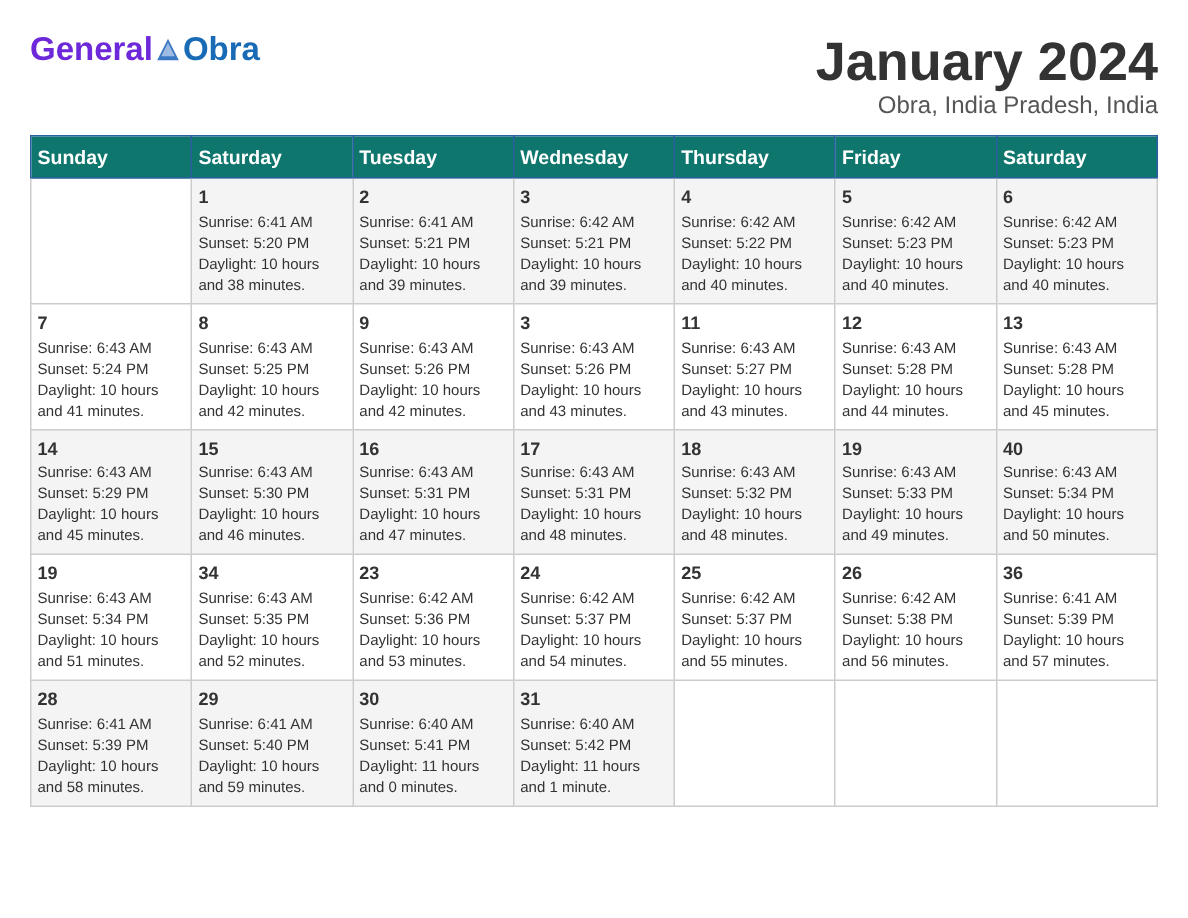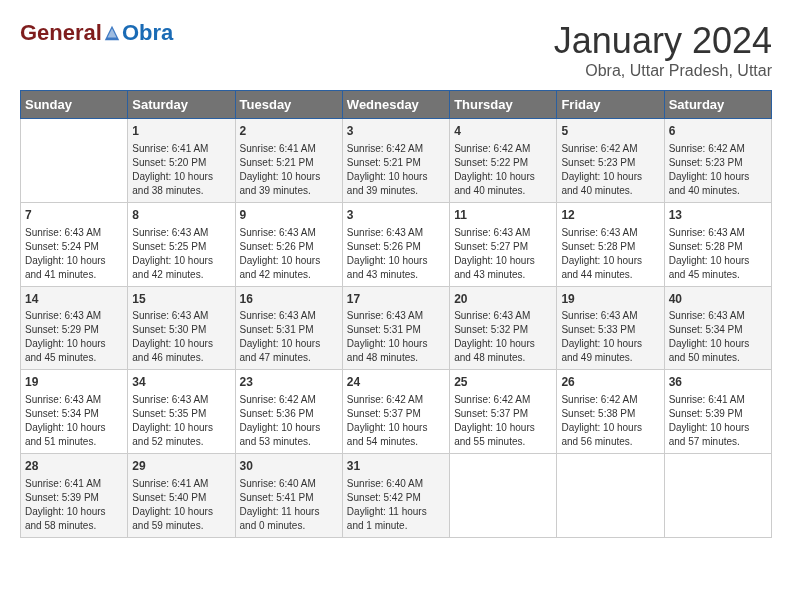--- a/index.html
+++ b/index.html
@@ -21,46 +21,46 @@
       flex-direction: column;
       align-items: flex-start;
     }
     .logo-text {
       display: flex;
       align-items: center;
       font-size: 22px;
       font-weight: bold;
       color: #333;
     }
-    .logo-general { color: #7f1d1d; }
+    .logo-general { color: #6d28d9; }
     .logo-blue { color: #1a6bb5; }
     .logo-icon {
       width: 18px;
       height: 18px;
       margin: 0 1px;
     }
     .title-block {
       text-align: right;
     }
     .month-title {
       font-size: 36px;
-      font-weight: normal;
+      font-weight: bold;
       color: #333;
     }
     .subtitle {
       font-size: 16px;
       color: #555;
     }
     .calendar {
       width: 100%;
       border-collapse: collapse;
       font-size: 11px;
     }
     .calendar thead tr th {
-      background-color: #737373;
+      background-color: #0f766e;
       color: #fff;
       padding: 6px 4px;
       text-align: left;
       font-size: 13px;
       border: 1px solid #2a5fa0;
     }
     .calendar tbody tr td {
       border: 1px solid #ccc;
       vertical-align: top;
       padding: 4px;
@@ -101,21 +101,21 @@
       <span class="logo-general">General</span>
       <svg class="logo-icon" viewBox="0 0 20 20">
         <polygon points="10,2 18,18 2,18" fill="#3c78c3"></polygon>
         <polygon points="10,5 15,15 5,15" fill="#fff" opacity="0.5"></polygon>
       </svg>
       <span class="logo-blue">Obra</span>
     </div>
   </div>
   <div class="title-block">
     <div class="month-title">January 2024</div>
-    <div class="subtitle">Obra, Uttar Pradesh, Uttar</div>
+    <div class="subtitle">Obra, India Pradesh, India</div>
   </div>
 </div>
 
 <table class="calendar">
   <thead>
     <tr id="dow-row">
     <th>Sunday</th>
         <th>Saturday</th>
         <th>Tuesday</th>
         <th>Wednesday</th>
@@ -244,21 +244,21 @@
 and 47 minutes.</div>
         </td>
         <td>
           <span class="day-num">17</span>
           <div class="day-info" style="white-space: pre-line;">Sunrise: 6:43 AM
 Sunset: 5:31 PM
 Daylight: 10 hours
 and 48 minutes.</div>
         </td>
         <td>
-          <span class="day-num">20</span>
+          <span class="day-num">18</span>
           <div class="day-info" style="white-space: pre-line;">Sunrise: 6:43 AM
 Sunset: 5:32 PM
 Daylight: 10 hours
 and 48 minutes.</div>
         </td>
         <td>
           <span class="day-num">19</span>
           <div class="day-info" style="white-space: pre-line;">Sunrise: 6:43 AM
 Sunset: 5:33 PM
 Daylight: 10 hours

